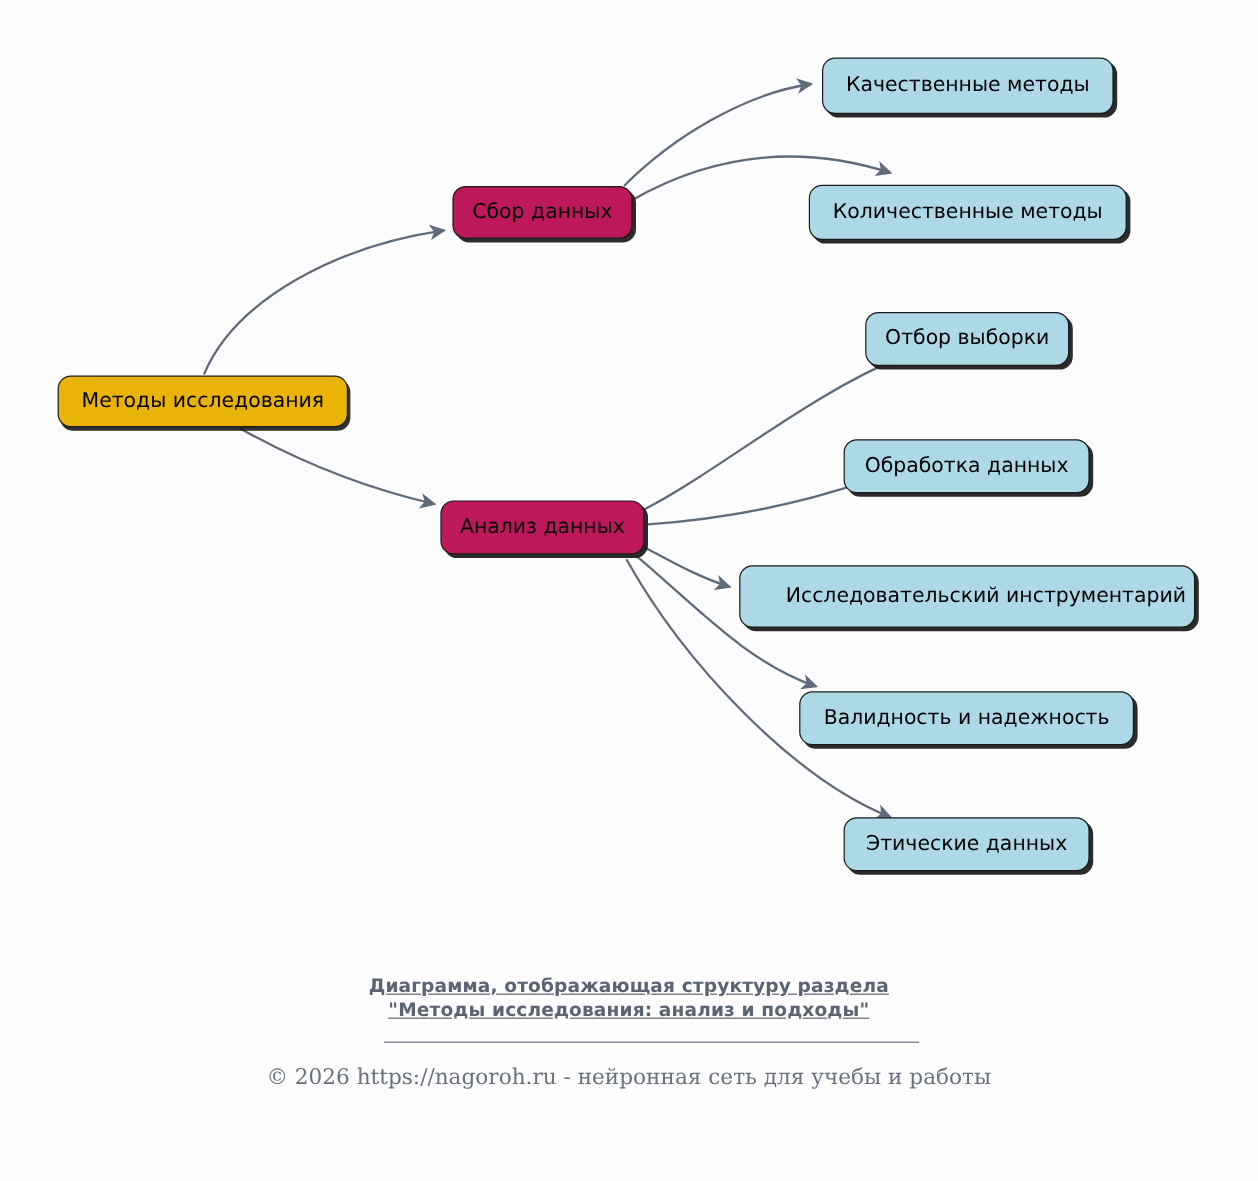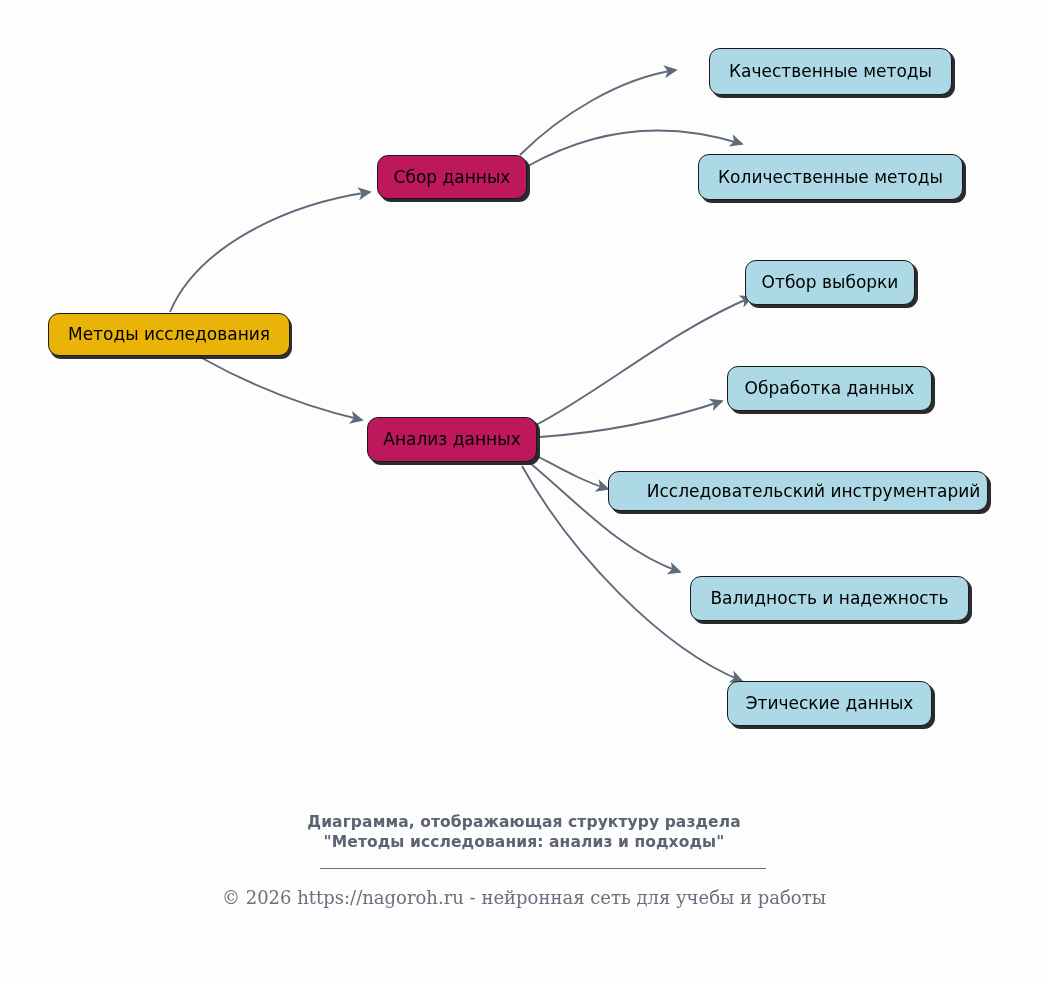--- a/index.html
+++ b/index.html
@@ -42,35 +42,34 @@
   }
   .node-root {
     background: #eab308;
     box-shadow: 2px 3px 0 rgba(25,25,25,0.9);
   }
   .node-branch {
     background: #be185d;
   }
   .node-leaf {
     background: #add8e6;
-    margin-left: 24px;
   }
   .caption {
     position: absolute;
     left: 0;
     width: 1048px;
     text-align: center;
     color: #5b6472;
     font-family: "DejaVu Sans", sans-serif;
     font-weight: bold;
     font-size: 15.5px;
     line-height: 20px;
     letter-spacing: 0.1px;
   }
-  .caption-line { display: block; }
+  .caption-line { display: block; text-decoration: underline; }
   .divider {
     position: absolute;
     left: 320px;
     top: 868px;
     width: 446px;
     height: 0;
     border-top: 1.6px solid #6b7380;
   }
   .footer {
     position: absolute;
@@ -129,21 +128,21 @@
   </div>
 
   <div class="node node-leaf" style="left:721px; top:260px; width:170px; height:45px;">
     <span>Отбор выборки</span>
   </div>
 
   <div class="node node-leaf" style="left:703px; top:366px; width:205px; height:45px;">
     <span>Обработка данных</span>
   </div>
 
-  <div class="node node-leaf" style="left:584px; top:471px; width:380px; height:40px;padding-left:31px;">
+  <div class="node node-leaf" style="left:616px; top:471px; width:380px; height:52px;padding-left:31px;">
     <span>Исследовательский инструментарий</span>
   </div>
 
   <div class="node node-leaf" style="left:666px; top:576px; width:279px; height:45px;">
     <span>Валидность и надежность</span>
   </div>
 
   <div class="node node-leaf" style="left:703px; top:681px; width:205px; height:45px;">
     <span>Этические данных</span>
   </div>

